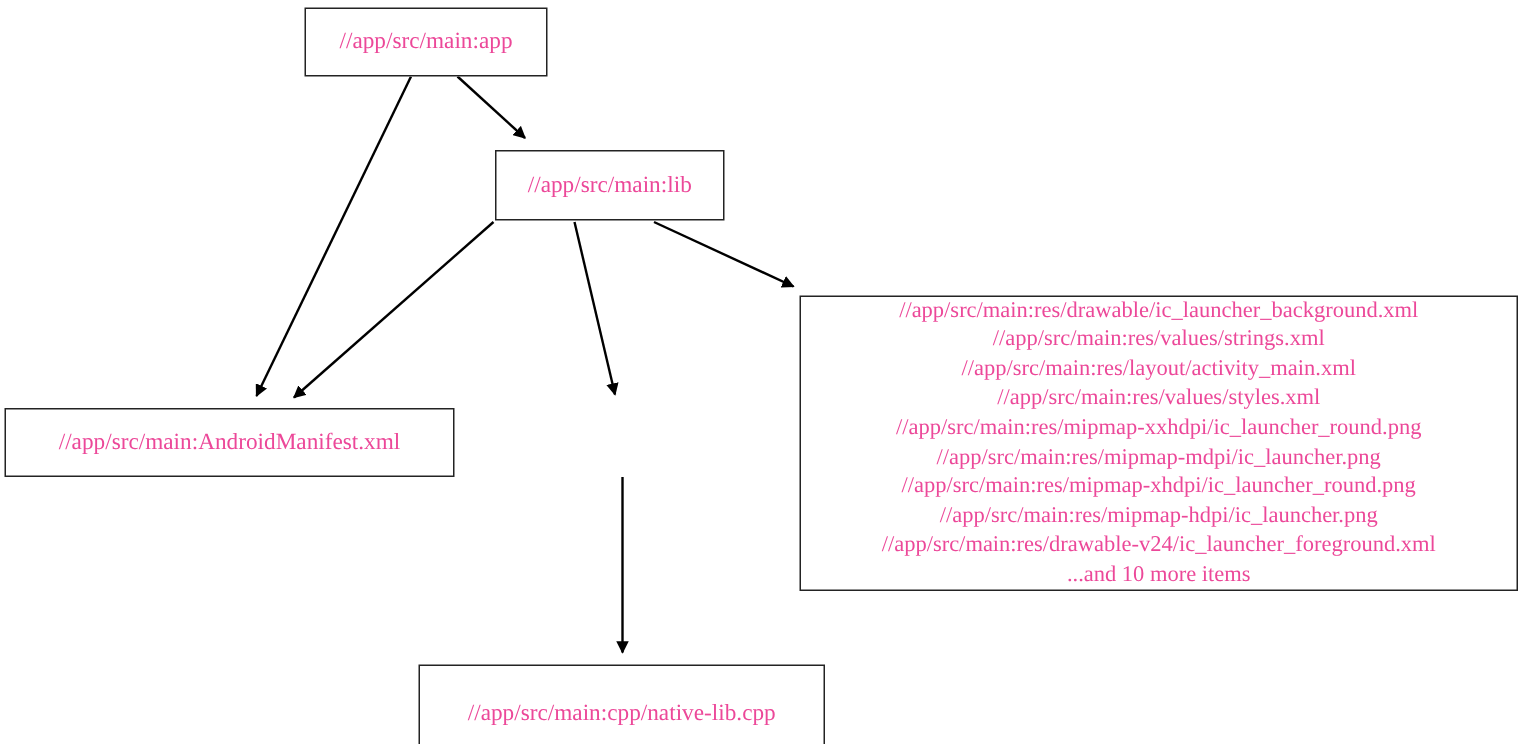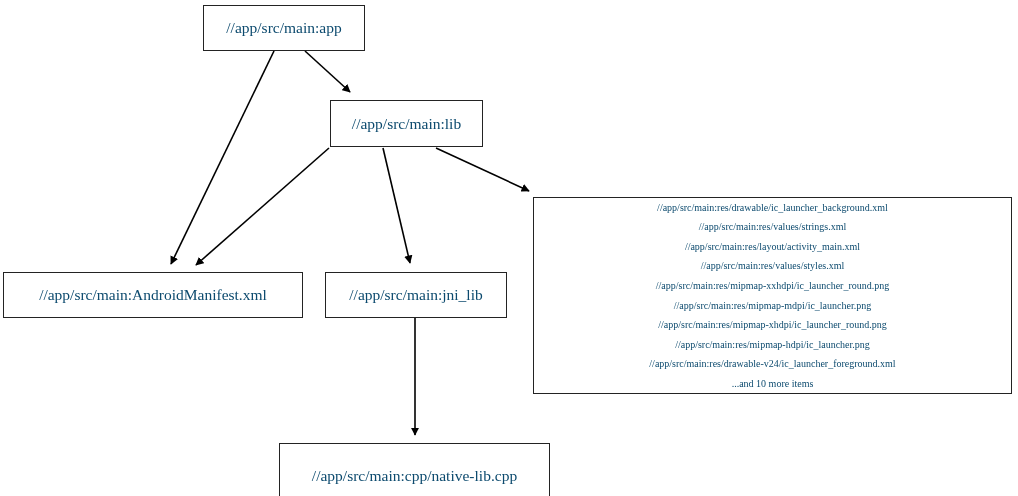--- a/index.html
+++ b/index.html
@@ -21,41 +21,41 @@
     top: 0;
     width: 1018px;
     height: 496px;
     pointer-events: none;
   }
   .node {
     position: absolute;
     box-sizing: border-box;
     border: 1px solid #232323;
     background: #ffffff;
-    color: #0c4a6e;
+    color: #ec4899;
     display: flex;
     align-items: center;
     justify-content: center;
     text-align: center;
     line-height: 19.6px;
     font-size: 15.5px;
     white-space: pre;
     z-index: 2;
   }
   .node-label {
     display: block;
     width: 100%;
     text-align: center;
     white-space: pre;
   }
   #node-app      { left: 203px; top: 5px;   width: 162px; height: 46px; }
   #node-lib      { left: 302px; top: 100px; width: 153px; height: 47px; margin-left: 28px; }
   #node-manifest { left: 3px;   top: 272px; width: 300px; height: 46px; }
   #node-jnilib   { left: 325px; top: 272px; width: 182px; height: 46px; }
-  #node-res      { left: 533px; top: 197px; width: 479px; height: 197px; font-size: 10px; }
+  #node-res      { left: 533px; top: 197px; width: 479px; height: 197px; font-size: 15px; }
   #node-nativelib{ left: 279px; top: 443px; width: 271px; height: 65px; }
 </style>
 </head>
 <body>
 
 <div id="canvas">
 
   <svg id="edges" viewBox="0 0 1018 496" width="1018" height="496" xmlns="http://www.w3.org/2000/svg">
     <defs>
       <marker id="arrow" viewBox="0 0 10 10" refX="9" refY="5" markerWidth="5.2" markerHeight="5.2" orient="auto-start-reverse">
@@ -93,23 +93,20 @@
   </div>
 
   <div class="node" id="node-lib">
     <span class="node-label">//app/src/main:lib</span>
   </div>
 
   <div class="node" id="node-manifest">
     <span class="node-label">//app/src/main:AndroidManifest.xml</span>
   </div>
 
-  <div class="node" id="node-jnilib">
-    <span class="node-label">//app/src/main:jni_lib</span>
-  </div>
 
   <div class="node" id="node-res">
     <span class="node-label">//app/src/main:res/drawable/ic_launcher_background.xml
 //app/src/main:res/values/strings.xml
 //app/src/main:res/layout/activity_main.xml
 //app/src/main:res/values/styles.xml
 //app/src/main:res/mipmap-xxhdpi/ic_launcher_round.png
 //app/src/main:res/mipmap-mdpi/ic_launcher.png
 //app/src/main:res/mipmap-xhdpi/ic_launcher_round.png
 //app/src/main:res/mipmap-hdpi/ic_launcher.png

